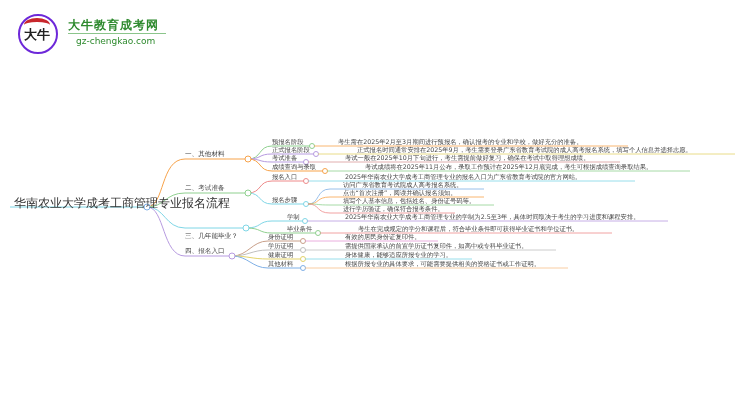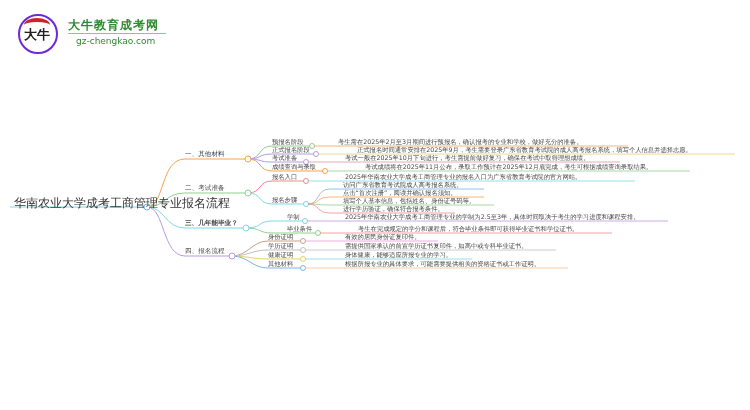--- a/index.html
+++ b/index.html
@@ -90,22 +90,22 @@
   <path d="M305 241 L438 241" stroke="#e59ad6" stroke-width="0.8" fill="none"></path>
   <path d="M305 250 L556 250" stroke="#bfbfbf" stroke-width="0.8" fill="none"></path>
   <path d="M305 259 L472 259" stroke="#7fd6e6" stroke-width="0.8" fill="none"></path>
   <path d="M305 268 L568 268" stroke="#f7c08a" stroke-width="0.8" fill="none"></path>
 </svg>
 
 <div class="t root-t" style="left:14px;top:199px;">华南农业大学成考工商管理专业报名流程</div>
 
 <div class="t branch-t" style="left:185px;top:150px;">一、其他材料</div>
 <div class="t branch-t" style="left:185px;top:184px;">二、考试准备</div>
-<div class="t branch-t" style="left:185px;top:219px;font-weight:bold;">三、几年能毕业？</div>
-<div class="t branch-t" style="left:185px;top:247px;">四、报名流程</div>
+<div class="t branch-t" style="left:185px;top:232px;">三、几年能毕业？</div>
+<div class="t branch-t" style="left:185px;top:247px;">四、报名入口</div>
 
 <div class="t" style="left:272px;top:138px;">预报名阶段</div>
 <div class="t" style="left:338px;top:138px;">考生需在2025年2月至3月期间进行预报名，确认报考的专业和学校，做好充分的准备。</div>
 <div class="t" style="left:272px;top:146px;">正式报名阶段</div>
 <div class="t" style="left:357px;top:146px;">正式报名时间通常安排在2025年9月，考生需要登录广东省教育考试院的成人高考报名系统，填写个人信息并选择志愿。</div>
 <div class="t" style="left:272px;top:154px;">考试准备</div>
 <div class="t" style="left:345px;top:154px;">考试一般在2025年10月下旬进行，考生需提前做好复习，确保在考试中取得理想成绩。</div>
 <div class="t" style="left:272px;top:163px;">成绩查询与录取</div>
 <div class="t" style="left:365px;top:163px;">考试成绩将在2025年11月公布，录取工作预计在2025年12月底完成，考生可根据成绩查询录取结果。</div>
 

